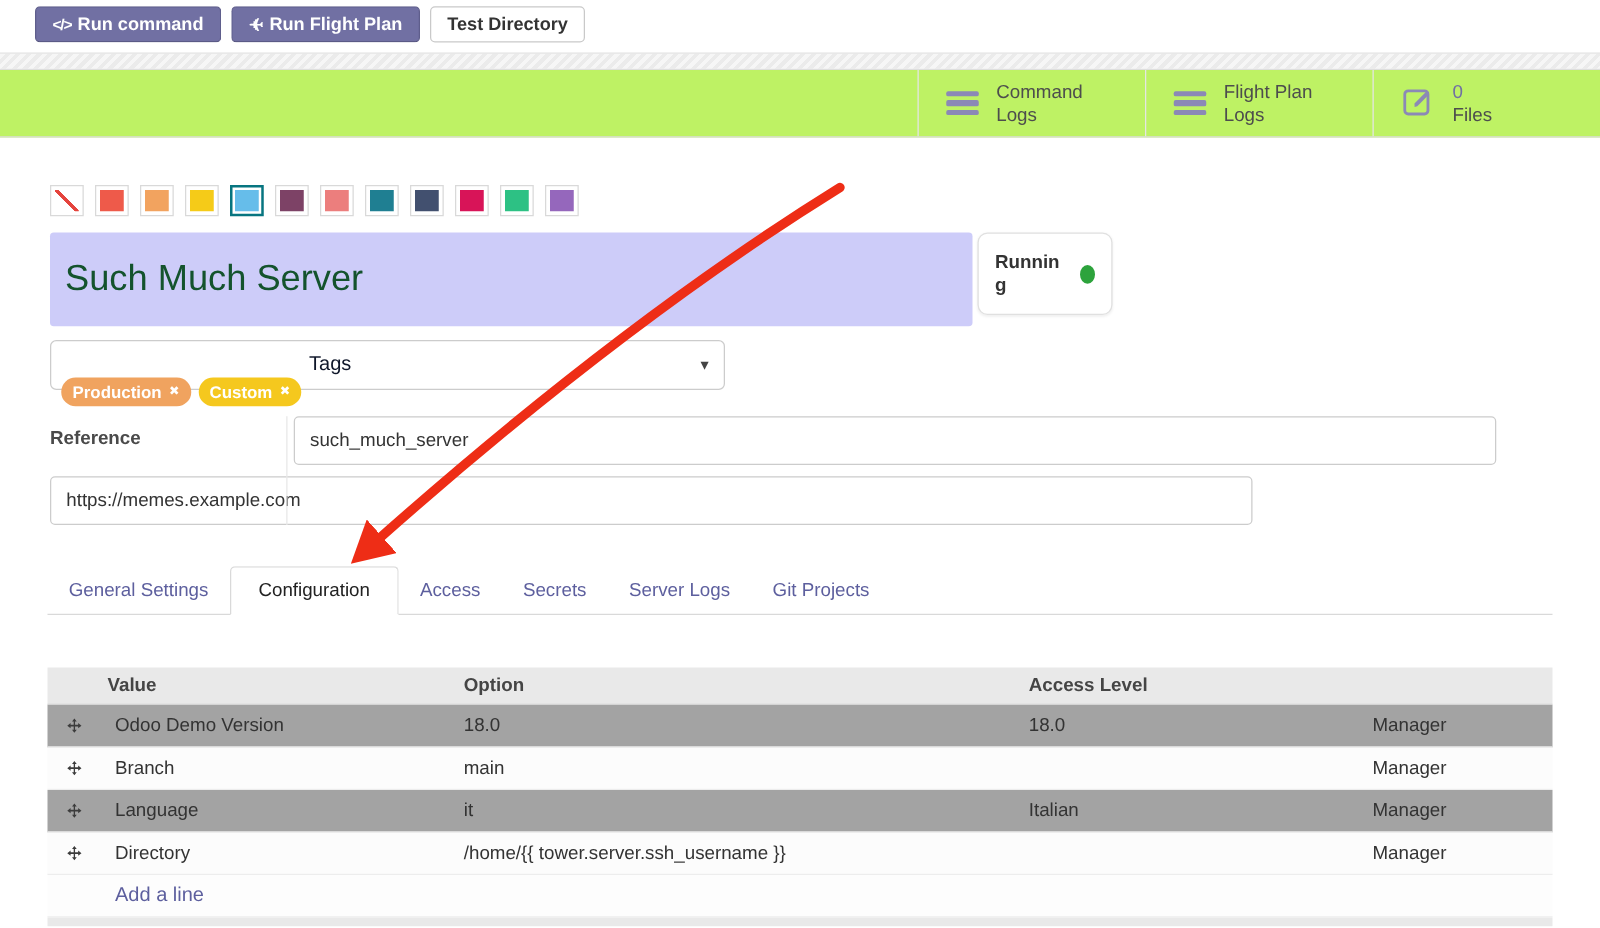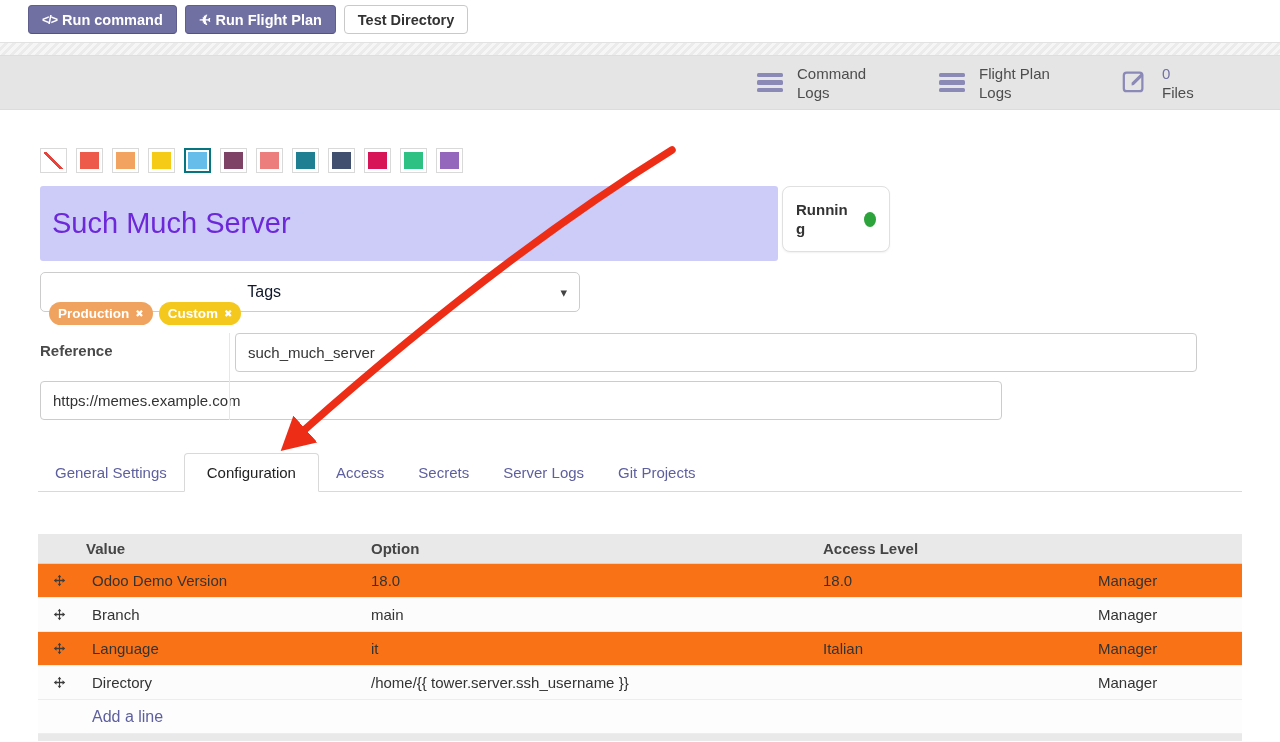--- a/index.html
+++ b/index.html
@@ -14,42 +14,42 @@
   .btn-primary { background:#7170a3; color:#fff; border:1px solid #5f5e8c; border-bottom-color:#54537d; }
   .btn-default { background:#fff; color:#333; border:1px solid #c9c9c9; }
   .icon-code { font-weight:bold; font-size:12.5px; letter-spacing:-1px; }
   .icon-plane { display:inline-block; transform:scaleX(-1); font-size:14px; }
 
   
   .strip { height:14px; border-top:1px solid #e2e2e2; border-bottom:1px solid #dedede;
     background:repeating-linear-gradient(135deg,#f6f6f6 0 3px,#ebebeb 3px 6px); }
 
   
-  .statbar { height:54px; display:flex; justify-content:flex-end; border-bottom:1px solid #dcdcdc; background:#e5e5e5; }
+  .statbar { height:54px; display:flex; justify-content:flex-end; border-bottom:1px solid #dcdcdc; background:#bef264; }
   .stat-cell { width:182px; border-left:1px solid #e5e5e5; display:flex; align-items:center;
     gap:14px; padding-left:22px; cursor:pointer; }
   .stat-text { font-size:15px; line-height:19px; color:#4d4d4d; }
   .stat-value { color:#7170a3; }
   .hamburger { display:flex; flex-direction:column; gap:3px; }
   .hamburger i { display:block; width:26px; height:4.5px; background:#8b89b6; border-radius:1.5px; }
 
   
   .content { padding-left:40px; position:relative; }
 
   .swatches { margin-top:38px; display:flex; gap:9px; }
   .swatch { width:27px; height:25px; background:#fff; border:1px solid #d9d9d9; padding:3px; cursor:pointer; }
   .swatch .fill { width:100%; height:100%; }
   .swatch.selected { border:2px solid #077580; padding:2px; }
   .swatch.none .fill { background:
     linear-gradient(45deg, transparent 44%, #e5443d 44%, #e5443d 54%, transparent 54%); }
 
   .title-row { margin-top:13px; display:flex; align-items:flex-start; }
   .title-box { width:738px; height:75px; background:#cdccf9; border-radius:3px;
     display:flex; align-items:center; padding-left:12px; }
-  .title-box h1 { font-size:29px; font-weight:400; color:#6d28d9; }
+  .title-box h1 { font-size:29px; font-weight:400; color:#14532d; }
   .status-card { margin-left:4px; width:108px; height:66px; background:#fff; border:1px solid #e0e0e0;
     border-radius:8px; box-shadow:0 1px 2px rgba(0,0,0,.06); display:flex; align-items:center;
     padding:0 13px; cursor:pointer; }
   .status-text { font-size:15px; font-weight:bold; color:#333; width:58px; line-height:19px; word-break:break-all; }
   .status-dot { margin-left:auto; width:12px; height:15px; border-radius:50%; background:#2da33c; }
 
   .tags-box { margin-top:11px; width:540px; height:40px; border:1px solid #ccc; border-radius:5px;
     display:flex; align-items:center; padding:0 12px 0 8px; gap:6px; }
   .tag-pill { display:inline-flex; align-items:center; gap:6px; height:23px; padding:0 9px;
     border-radius:12px; color:#fff; font-size:13.5px; font-weight:bold; cursor:default;margin-top:43px; }
@@ -71,21 +71,21 @@
   .tab.active { background:#fff; color:#222; border:1px solid #d9d9d9; border-bottom:1px solid #fff;
     border-radius:4px 4px 0 0; margin-bottom:-1px; padding:10px 22px; }
 
   
   .table { margin-top:42px; margin-left:-2px; width:1204px; font-size:15px; }
   .t-head, .t-row, .t-addrow { display:grid; grid-template-columns:42px 285px 452px 275px 150px; }
   .t-head { background:#e9e9e9; height:30px; border-bottom:1px solid #d4d4d4; }
   .t-head .cell { font-weight:bold; color:#454545; display:flex; align-items:center; }
   .cell { padding-left:6px; display:flex; align-items:center; overflow:hidden; white-space:nowrap; }
   .cell.first { padding-left:12px; }
-  .t-row { height:34px; border-bottom:1px solid #ededed; background:#f97316; cursor:pointer; }
+  .t-row { height:34px; border-bottom:1px solid #ededed; background:#a3a3a3; cursor:pointer; }
   .t-row:nth-child(odd) { background:#fcfcfc; }
   .handle { display:flex; align-items:center; justify-content:center; cursor:grab; }
   .t-addrow { height:34px; background:#fdfdfd; border-bottom:1px solid #ededed; }
   .add-line { grid-column:2 / 6; display:flex; align-items:center; padding-left:12px;
     color:#5d5f9e; font-size:16px; cursor:pointer; }
   .t-footer { height:7px; background:#e9e9e9; }
 
   
   .arrow-overlay { position:absolute; left:0; top:0; width:1280px; height:742px;
     pointer-events:none; z-index:40; }

